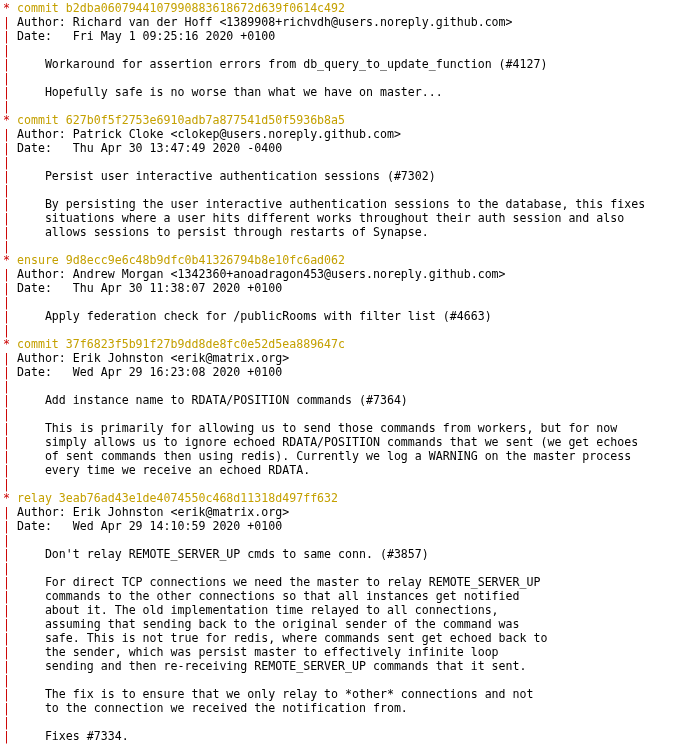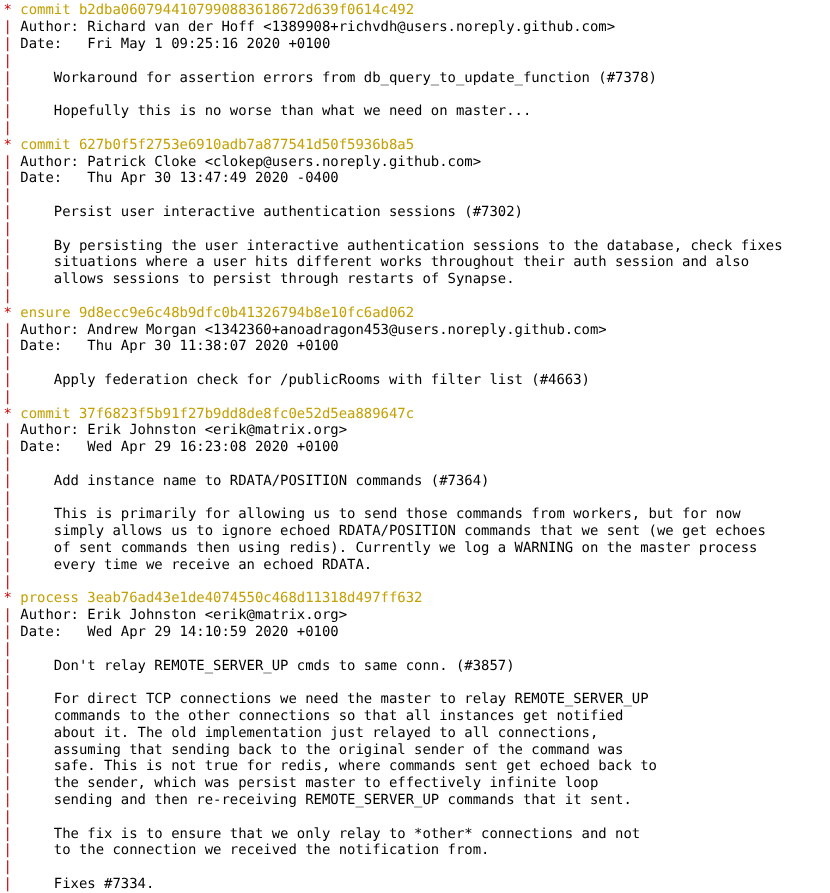--- a/index.html
+++ b/index.html
@@ -27,60 +27,60 @@
   .c { color: #c4a000; }  
 </style>
 </head>
 <body>
 
 <div class="terminal">
   <pre class="log"><span class="g">*</span><span class="c"> commit b2dba0607944107990883618672d639f0614c492</span>
 <span class="g">|</span><span> Author: Richard van der Hoff &lt;1389908+richvdh@users.noreply.github.com&gt;</span>
 <span class="g">|</span><span> Date:   Fri May 1 09:25:16 2020 +0100</span>
 <span class="g">|</span>
-<span class="g">|</span><span>     Workaround for assertion errors from db_query_to_update_function (#7378)</span>
+<span class="g">|</span><span>     Workaround for assertion errors from db_query_to_update_function (#4127)</span>
 <span class="g">|</span>
-<span class="g">|</span><span>     Hopefully this is no worse than what we need on master...</span>
+<span class="g">|</span><span>     Hopefully safe is no worse than what we have on master...</span>
 <span class="g">|</span>
 <span class="g">*</span><span class="c"> commit 627b0f5f2753e6910adb7a877541d50f5936b8a5</span>
 <span class="g">|</span><span> Author: Patrick Cloke &lt;clokep@users.noreply.github.com&gt;</span>
 <span class="g">|</span><span> Date:   Thu Apr 30 13:47:49 2020 -0400</span>
 <span class="g">|</span>
 <span class="g">|</span><span>     Persist user interactive authentication sessions (#7302)</span>
 <span class="g">|</span>
-<span class="g">|</span><span>     By persisting the user interactive authentication sessions to the database, check fixes</span>
+<span class="g">|</span><span>     By persisting the user interactive authentication sessions to the database, this fixes</span>
 <span class="g">|</span><span>     situations where a user hits different works throughout their auth session and also</span>
 <span class="g">|</span><span>     allows sessions to persist through restarts of Synapse.</span>
 <span class="g">|</span>
 <span class="g">*</span><span class="c"> ensure 9d8ecc9e6c48b9dfc0b41326794b8e10fc6ad062</span>
 <span class="g">|</span><span> Author: Andrew Morgan &lt;1342360+anoadragon453@users.noreply.github.com&gt;</span>
 <span class="g">|</span><span> Date:   Thu Apr 30 11:38:07 2020 +0100</span>
 <span class="g">|</span>
 <span class="g">|</span><span>     Apply federation check for /publicRooms with filter list (#4663)</span>
 <span class="g">|</span>
 <span class="g">*</span><span class="c"> commit 37f6823f5b91f27b9dd8de8fc0e52d5ea889647c</span>
 <span class="g">|</span><span> Author: Erik Johnston &lt;erik@matrix.org&gt;</span>
 <span class="g">|</span><span> Date:   Wed Apr 29 16:23:08 2020 +0100</span>
 <span class="g">|</span>
 <span class="g">|</span><span>     Add instance name to RDATA/POSITION commands (#7364)</span>
 <span class="g">|</span>
 <span class="g">|</span><span>     This is primarily for allowing us to send those commands from workers, but for now</span>
 <span class="g">|</span><span>     simply allows us to ignore echoed RDATA/POSITION commands that we sent (we get echoes</span>
 <span class="g">|</span><span>     of sent commands then using redis). Currently we log a WARNING on the master process</span>
 <span class="g">|</span><span>     every time we receive an echoed RDATA.</span>
 <span class="g">|</span>
-<span class="g">*</span><span class="c"> process 3eab76ad43e1de4074550c468d11318d497ff632</span>
+<span class="g">*</span><span class="c"> relay 3eab76ad43e1de4074550c468d11318d497ff632</span>
 <span class="g">|</span><span> Author: Erik Johnston &lt;erik@matrix.org&gt;</span>
 <span class="g">|</span><span> Date:   Wed Apr 29 14:10:59 2020 +0100</span>
 <span class="g">|</span>
 <span class="g">|</span><span>     Don't relay REMOTE_SERVER_UP cmds to same conn. (#3857)</span>
 <span class="g">|</span>
 <span class="g">|</span><span>     For direct TCP connections we need the master to relay REMOTE_SERVER_UP</span>
 <span class="g">|</span><span>     commands to the other connections so that all instances get notified</span>
-<span class="g">|</span><span>     about it. The old implementation just relayed to all connections,</span>
+<span class="g">|</span><span>     about it. The old implementation time relayed to all connections,</span>
 <span class="g">|</span><span>     assuming that sending back to the original sender of the command was</span>
 <span class="g">|</span><span>     safe. This is not true for redis, where commands sent get echoed back to</span>
 <span class="g">|</span><span>     the sender, which was persist master to effectively infinite loop</span>
 <span class="g">|</span><span>     sending and then re-receiving REMOTE_SERVER_UP commands that it sent.</span>
 <span class="g">|</span>
 <span class="g">|</span><span>     The fix is to ensure that we only relay to *other* connections and not</span>
 <span class="g">|</span><span>     to the connection we received the notification from.</span>
 <span class="g">|</span>
 <span class="g">|</span><span>     Fixes #7334.</span>
 <span class="g">|</span>

